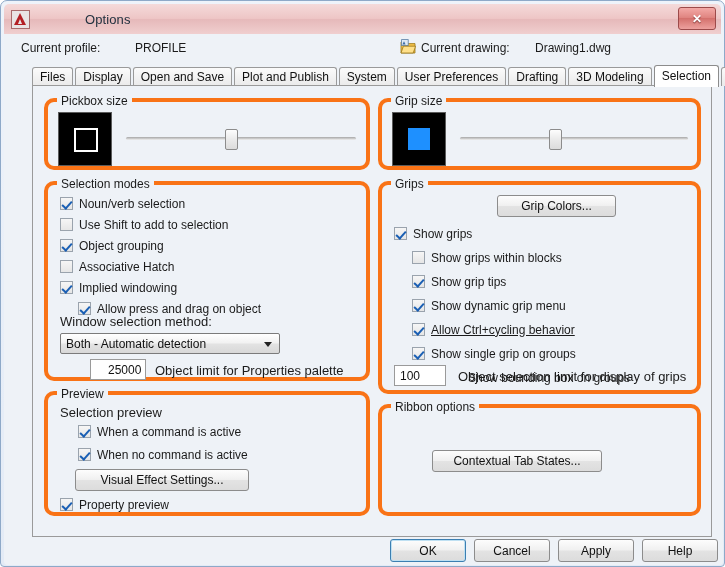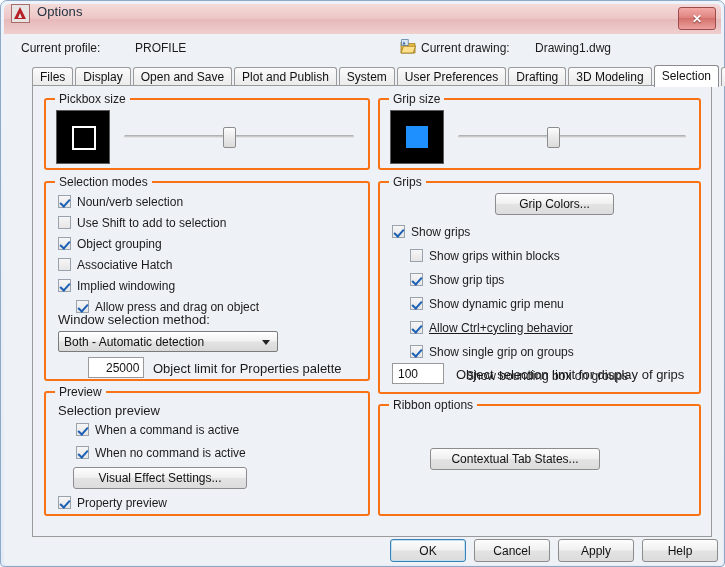--- a/index.html
+++ b/index.html
@@ -19,21 +19,21 @@
     padding: 0;
   }
   
   #titlebar {
     position: relative;
     height: 30px;
     margin: 3px 3px 0 3px;
     border-radius: 5px 5px 0 0;
     background: linear-gradient(180deg,#f4dada 0%, #eec6c6 48%, #e6b9ba 52%, #f0cfcf 100%);
     border-bottom: 1px solid #d6b3b3;
-    display: flex; align-items: flex-start;
+    display: flex; align-items: center; gap: 48px;
   }
   #appicon {
     width: 17px; height: 17px; margin-left: 7px; margin-right: 7px;
     background: #e9e4e4;
     border: 1px solid #a86b6b;
     position: relative; flex: none;
   }
   #appicon:after {
     content: "";
     position: absolute; left: 2px; top: 2px;
@@ -112,22 +112,22 @@
   
   #tabpage {
     position: absolute; left: 28px; top: 51px;
     width: 680px; height: 452px;
     background: #eef2f7;
     border: 1px solid #9a9a9a;
     box-sizing: border-box;
   }
   .group {
     position: absolute;
-    border: 2px solid #f97316;
-    border-radius: 3px;
+    border: 4px solid #f97316;
+    border-radius: 10px;
     box-sizing: border-box;
   }
   .group > .legend {
     position: absolute; top: -8px; left: 9px;
     background: #eef2f7;
     padding: 0 4px;
     font-size: 12px; color: #1b1b1b;
     white-space: nowrap;
   }
   

